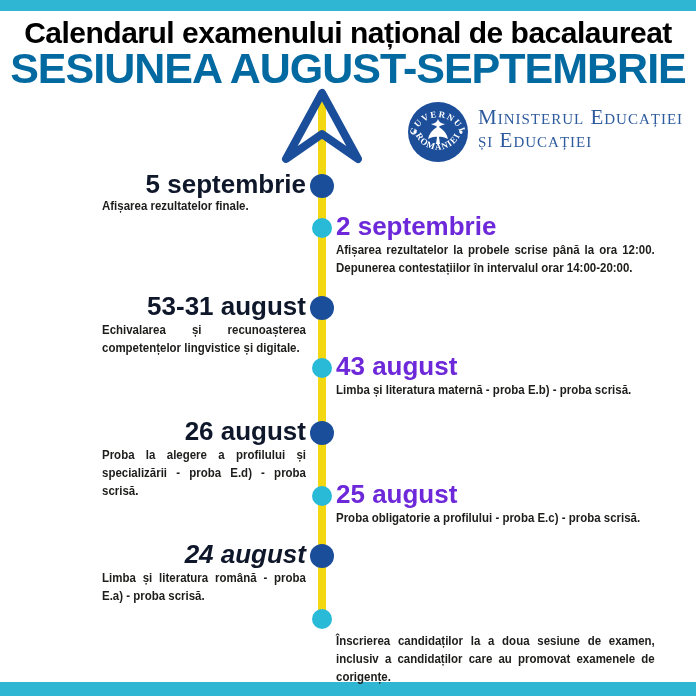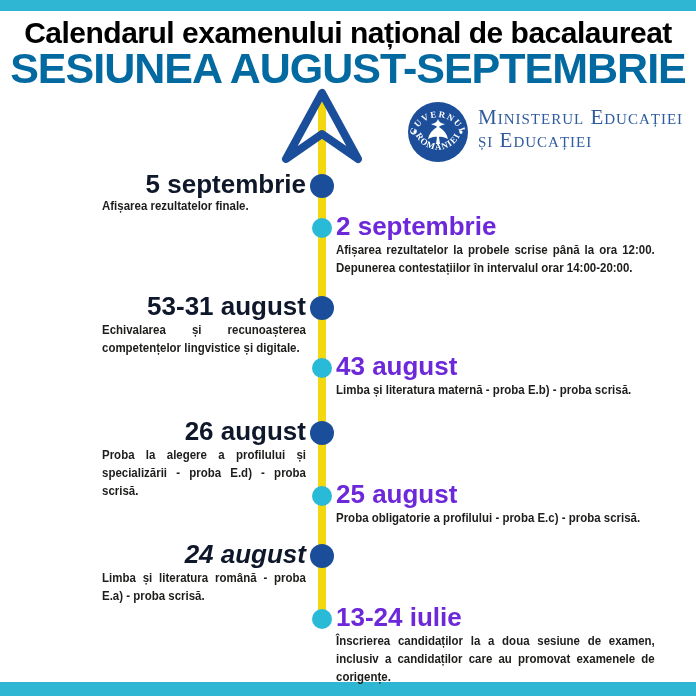--- a/index.html
+++ b/index.html
@@ -121,16 +121,15 @@
 
   <div class="date-h left h5">26 august</div>
   <div class="desc  left b5">Proba la alegere a profilului și specializării - proba E.d) - proba scrisă.</div>
 
   <div class="date-h right h6">25 august</div>
   <div class="desc  right b6">Proba obligatorie a profilului - proba E.c) - proba scrisă.</div>
 
   <div class="date-h left h7">24 august</div>
   <div class="desc  left b7">Limba și literatura română - proba E.a) - proba scrisă.</div>
 
-  <div class="date-h right h8">13-24 iulie</div>
   <div class="desc  right b8">Înscrierea candidaților la a doua sesiune de examen, inclusiv a candidaților care au promovat examenele de corigențe.</div>
 
 </div>
 
 </body></html>

